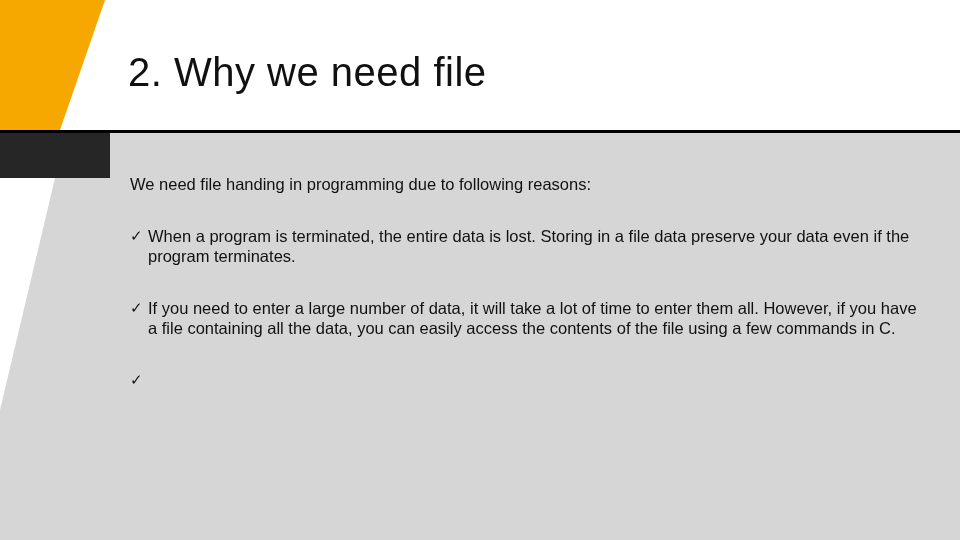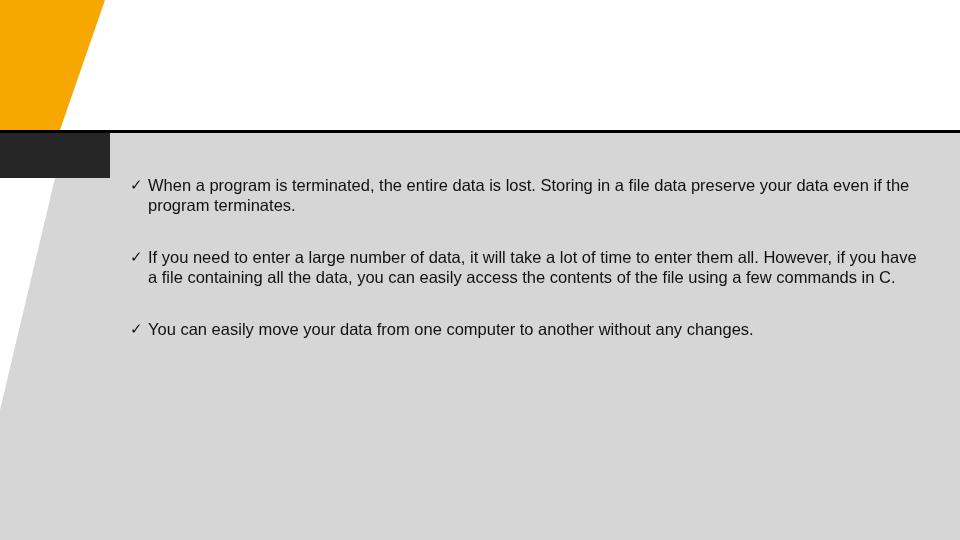--- a/index.html
+++ b/index.html
@@ -105,32 +105,33 @@
 
   <div class="divider"></div>
   <div class="dark-bar"></div>
 
   <div class="amber-shape">
     <svg width="140" height="140">
       <polygon points="0,0 105,0 60,130 0,130" fill="#f7a800"></polygon>
     </svg>
   </div>
 
+  <div class="title">2. Why we need file</div>
 
   <div class="content">
+    <div class="intro">We need file handing in programming due to following reasons:</div>
 
     <div class="bullet">
       <span class="check">✓</span>
       <span class="bullet-text">When a program is terminated, the entire data is lost. Storing in a file data preserve your data even if the program terminates.</span>
     </div>
 
     <div class="bullet">
       <span class="check">✓</span>
       <span class="bullet-text">If you need to enter a large number of data, it will take a lot of time to enter them all. However, if you have a file containing all the data, you can easily access the contents of the file using a few commands in C.</span>
     </div>
 
     <div class="bullet">
       <span class="check">✓</span>
-      <span class="bullet-text">You can easily move your data from one computer to another without any changes.</span>
     </div>
   </div>
 
 </div>
 
 </body></html>

